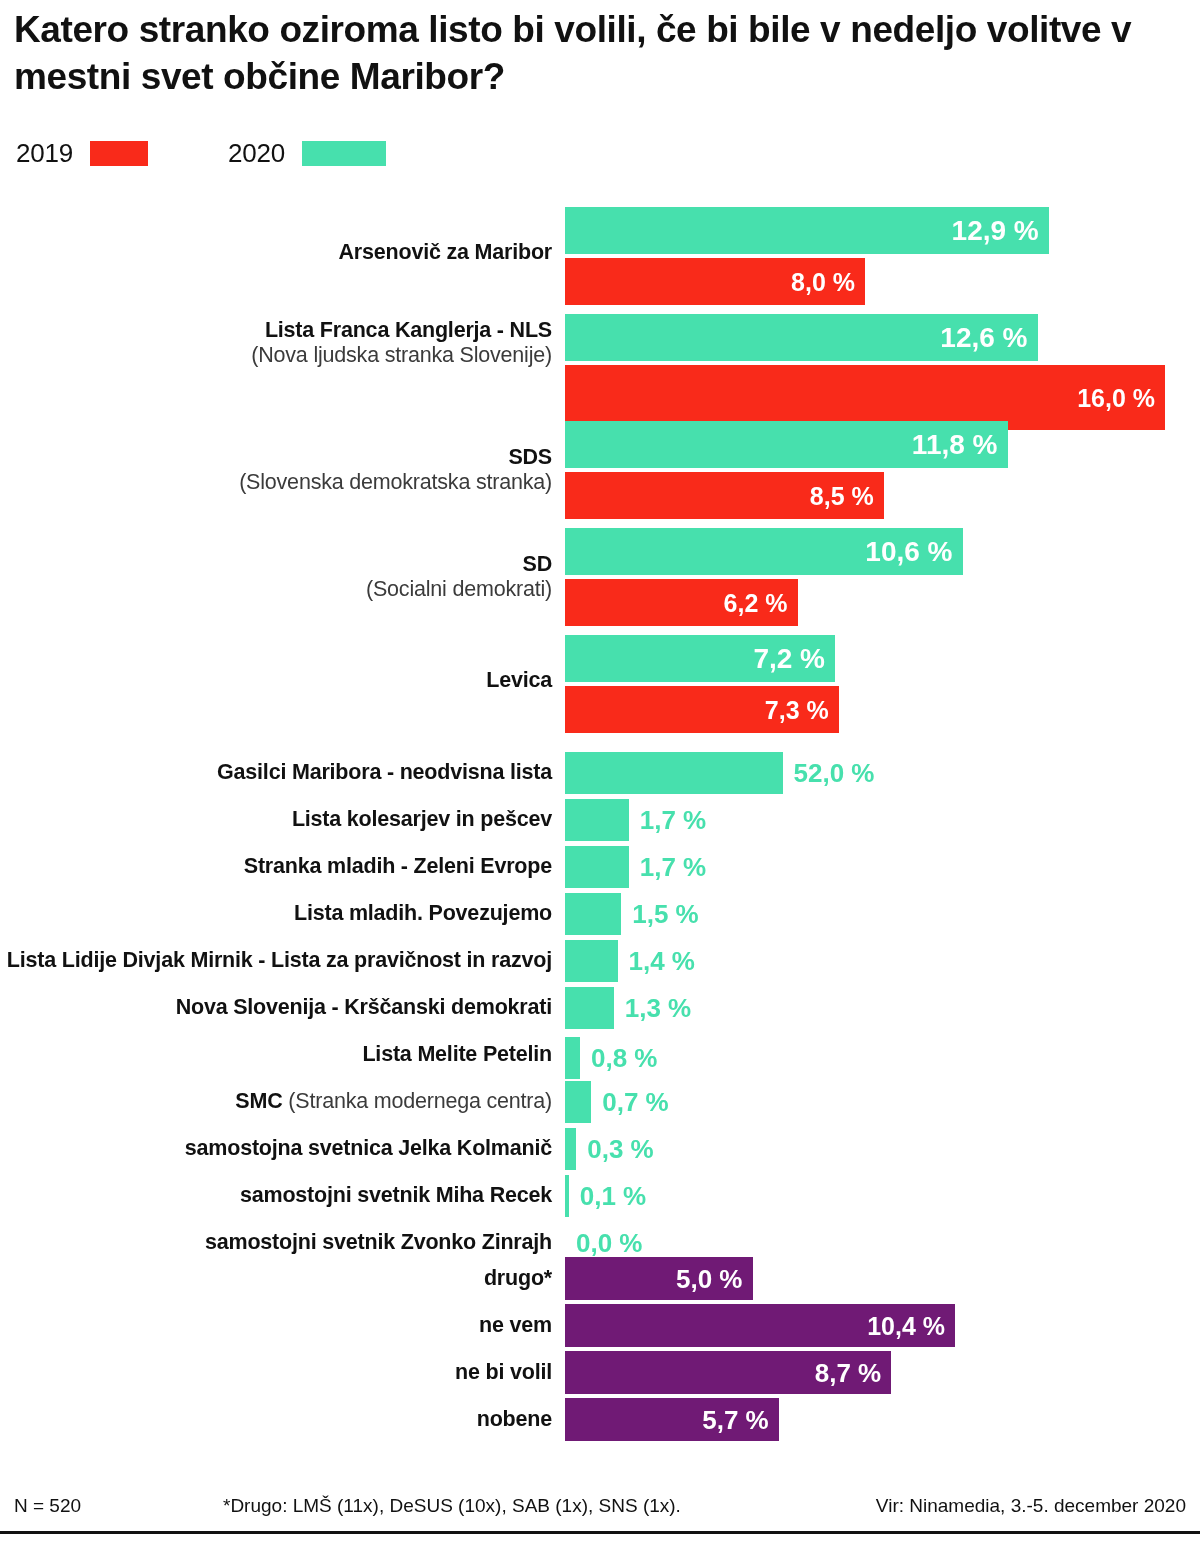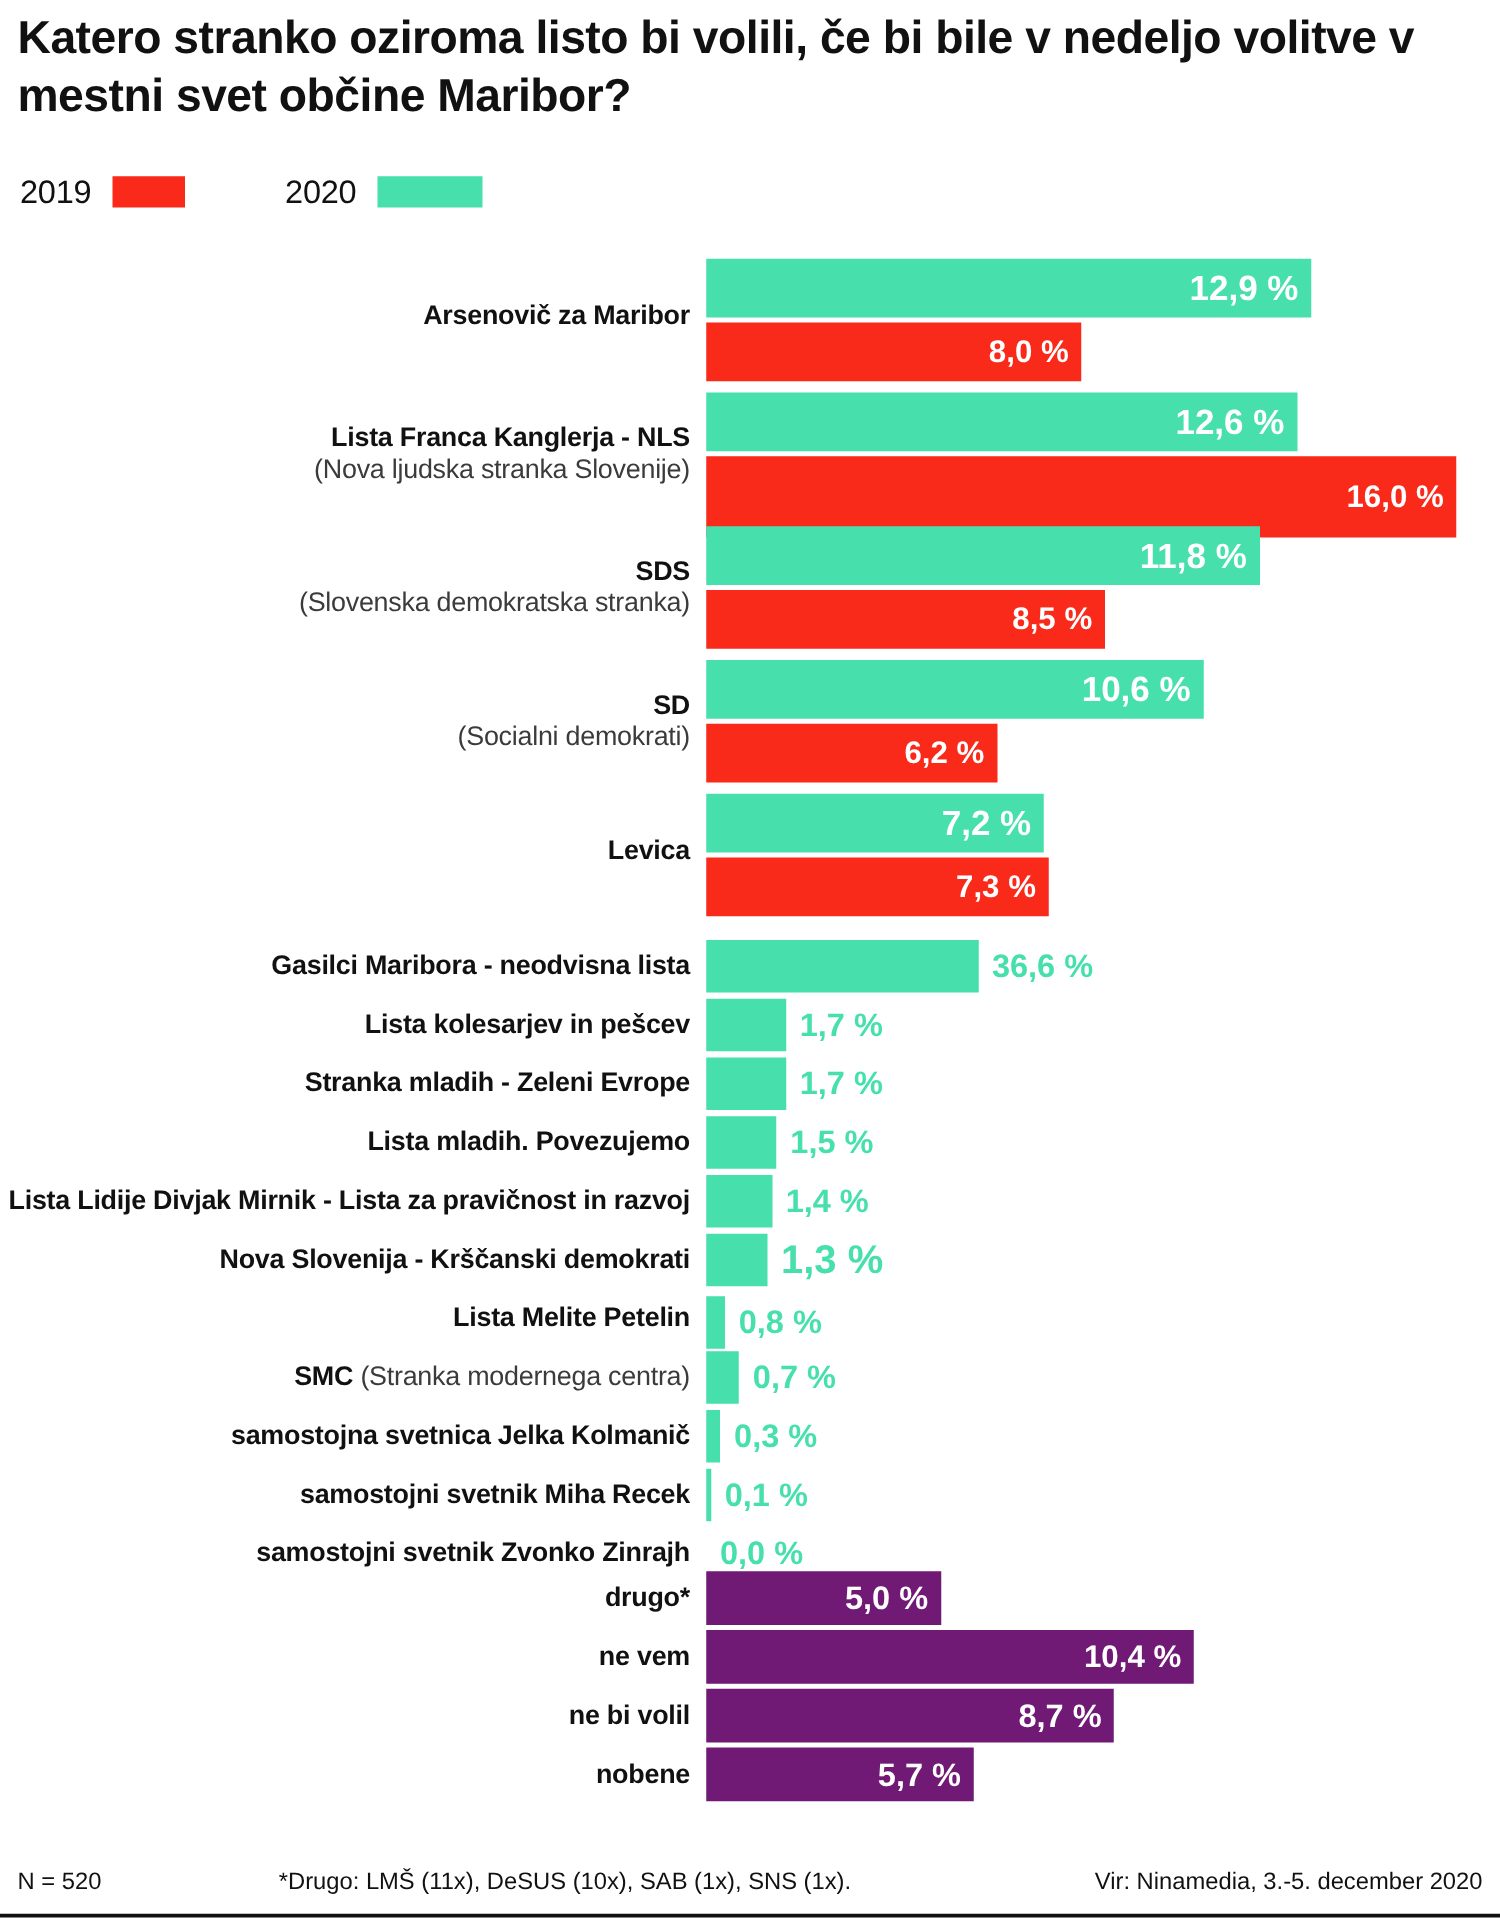--- a/index.html
+++ b/index.html
@@ -172,21 +172,21 @@
     </div>
     <div class="rowlabel" style="top: 240px;">
       <span class="l1">Arsenovič za Maribor</span>
     </div>
     <div class="bar green" style="top: 314px; height: 47px; width: 472.5px;">
       <span class="val inside" style="font-size: 28px;">12,6 %</span>
     </div>
     <div class="bar red" style="top: 365px; height: 65px; width: 600px;">
       <span class="val inside" style="font-size: 25px;">16,0 %</span>
     </div>
-    <div class="rowlabel" style="top: 338px;">
+    <div class="rowlabel" style="top: 318px;">
       <span class="l1">Lista Franca Kanglerja - NLS</span>
       <span class="l2">(Nova ljudska stranka Slovenije)</span>
     </div>
     <div class="bar green" style="top: 421px; height: 47px; width: 442.5px;">
       <span class="val inside" style="font-size: 28px;">11,8 %</span>
     </div>
     <div class="bar red" style="top: 472px; height: 47px; width: 318.75px;">
       <span class="val inside" style="font-size: 25px;">8,5 %</span>
     </div>
     <div class="rowlabel" style="top: 445px;">
@@ -206,21 +206,21 @@
     <div class="bar green" style="top: 635px; height: 47px; width: 270px;">
       <span class="val inside" style="font-size: 28px;">7,2 %</span>
     </div>
     <div class="bar red" style="top: 686px; height: 47px; width: 273.75px;">
       <span class="val inside" style="font-size: 25px;">7,3 %</span>
     </div>
     <div class="rowlabel" style="top: 668px;">
       <span class="l1">Levica</span>
     </div>
     <div class="bar green" style="top: 752px; height: 42px; width: 217.5px;">
-      <span class="val outside" style="font-size: 26px; color: rgb(71, 224, 173);">36,6 %</span>
+      <span class="val outside" style="font-size: 26px; color: rgb(71, 224, 173);">52,0 %</span>
     </div>
     <div class="rowlabel" style="top: 760px;">
       <span class="l1">Gasilci Maribora - neodvisna lista</span>
     </div>
     <div class="bar green" style="top: 799px; height: 42px; width: 63.75px;">
       <span class="val outside" style="font-size: 26px; color: rgb(71, 224, 173);">1,7 %</span>
     </div>
     <div class="rowlabel" style="top: 807px;">
       <span class="l1">Lista kolesarjev in pešcev</span>
     </div>
@@ -236,21 +236,21 @@
     <div class="rowlabel" style="top: 901px;">
       <span class="l1">Lista mladih. Povezujemo</span>
     </div>
     <div class="bar green" style="top: 940px; height: 42px; width: 52.5px;">
       <span class="val outside" style="font-size: 26px; color: rgb(71, 224, 173);">1,4 %</span>
     </div>
     <div class="rowlabel" style="top: 948px;">
       <span class="l1">Lista Lidije Divjak Mirnik - Lista za pravičnost in razvoj</span>
     </div>
     <div class="bar green" style="top: 987px; height: 42px; width: 48.75px;">
-      <span class="val outside" style="font-size: 32px; color: rgb(71, 224, 173);">1,3 %</span>
+      <span class="val outside" style="font-size: 26px; color: rgb(71, 224, 173);">1,3 %</span>
     </div>
     <div class="rowlabel" style="top: 995px;">
       <span class="l1">Nova Slovenija - Krščanski demokrati</span>
     </div>
     <div class="bar green" style="top: 1037px; height: 42px; width: 15px;">
       <span class="val outside" style="font-size: 26px; color: rgb(71, 224, 173);">0,8 %</span>
     </div>
     <div class="rowlabel" style="top: 1042px;">
       <span class="l1">Lista Melite Petelin</span>
     </div>

